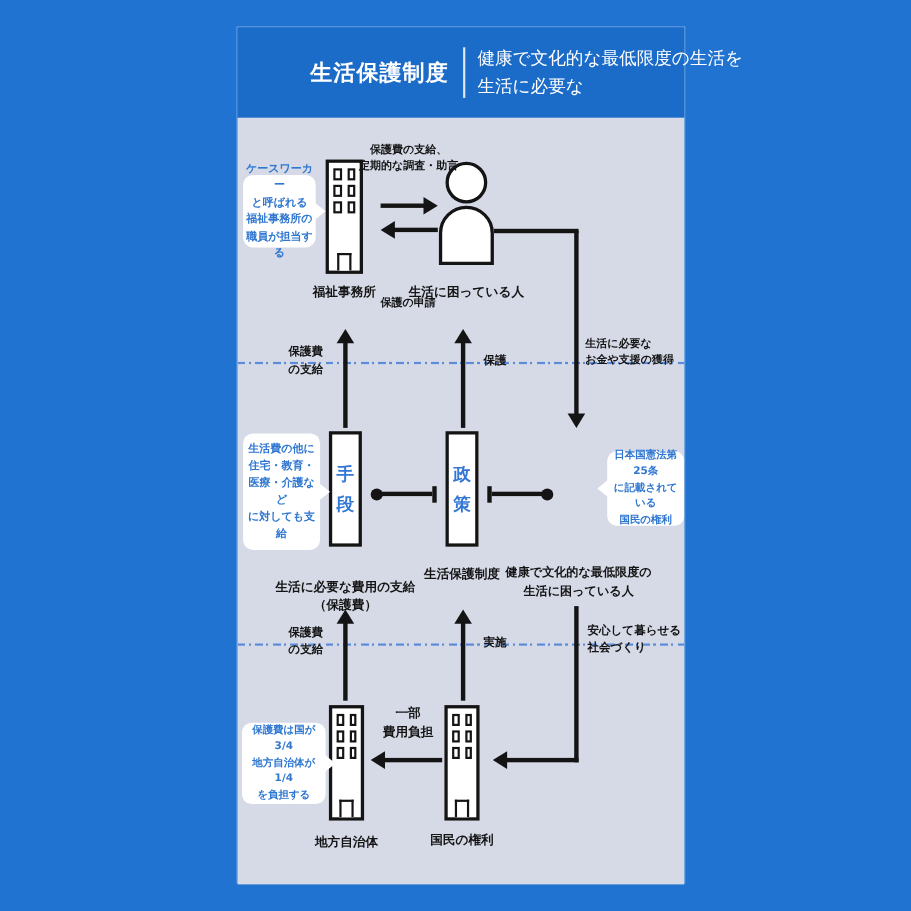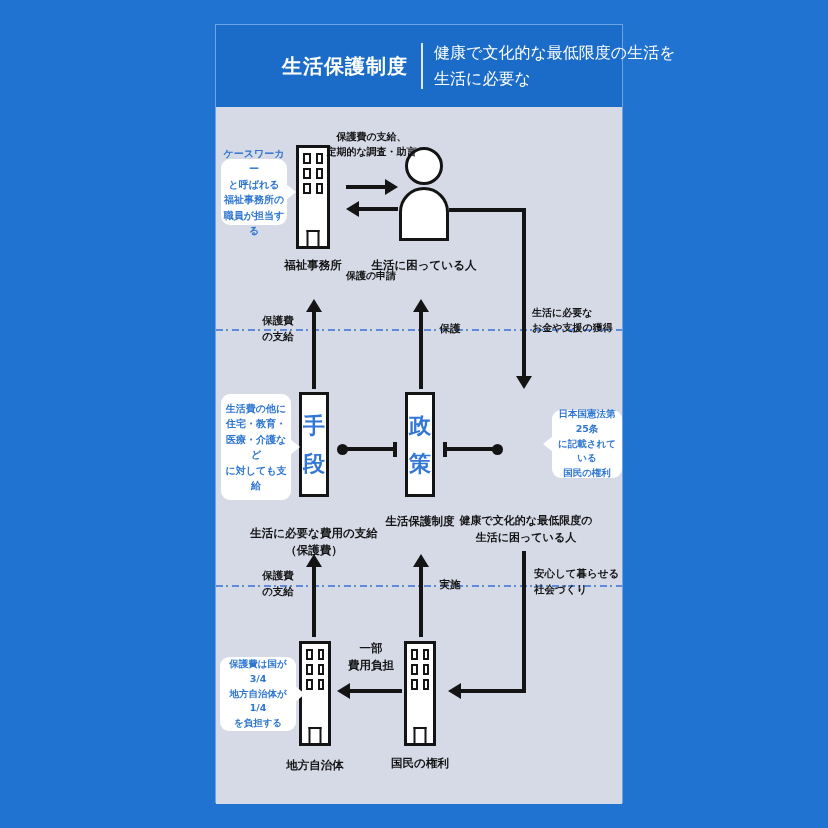--- a/index.html
+++ b/index.html
@@ -47,21 +47,21 @@
     background-image:repeating-linear-gradient(90deg,#5b8bd9 0 7px, transparent 7px 10px, #5b8bd9 10px 12px, transparent 12px 16px); }
   
   .connector { position:absolute; width:60px; height:15px; }
   .connector .cshaft { position:absolute; left:4px; right:4px; top:5px; height:4px; background:#141414; }
   .connector .dot { position:absolute; top:2px; width:11px; height:11px; border-radius:50%; background:#141414; }
   .connector .tbar { position:absolute; top:0; width:4px; height:15px; background:#141414; }
   .at-left { left:0; } .at-right { right:0; }
   
   .kbox { position:absolute; width:30px; height:105px; border:3px solid #141414; background:#fff;
     display:flex; align-items:center; justify-content:center; }
-  .kbox span { display:block; width:1em; font-size:22px; font-weight:bold; color:#3277d6; line-height:1.7;
+  .kbox span { display:block; width:1em; font-size:16px; font-weight:bold; color:#3277d6; line-height:1.7;
     word-break:break-all; text-align:center; }
   
   .callout { position:absolute; background:#fff; border-radius:9px; color:#2e76d0; font-size:10px; font-weight:bold;
     line-height:1.55; display:flex; flex-direction:column; justify-content:center; text-align:center; padding:4px 2px; }
   .callout.tail-right::after { content:""; position:absolute; right:-9px; top:50%; transform:translateY(-50%);
     border-top:8px solid transparent; border-bottom:8px solid transparent; border-left:10px solid #fff; }
   .callout.tail-left::before { content:""; position:absolute; left:-9px; top:50%; transform:translateY(-50%);
     border-top:8px solid transparent; border-bottom:8px solid transparent; border-right:10px solid #fff; }
   
   .lbl { position:absolute; color:#141414; font-weight:bold; text-align:center; line-height:1.5; }

